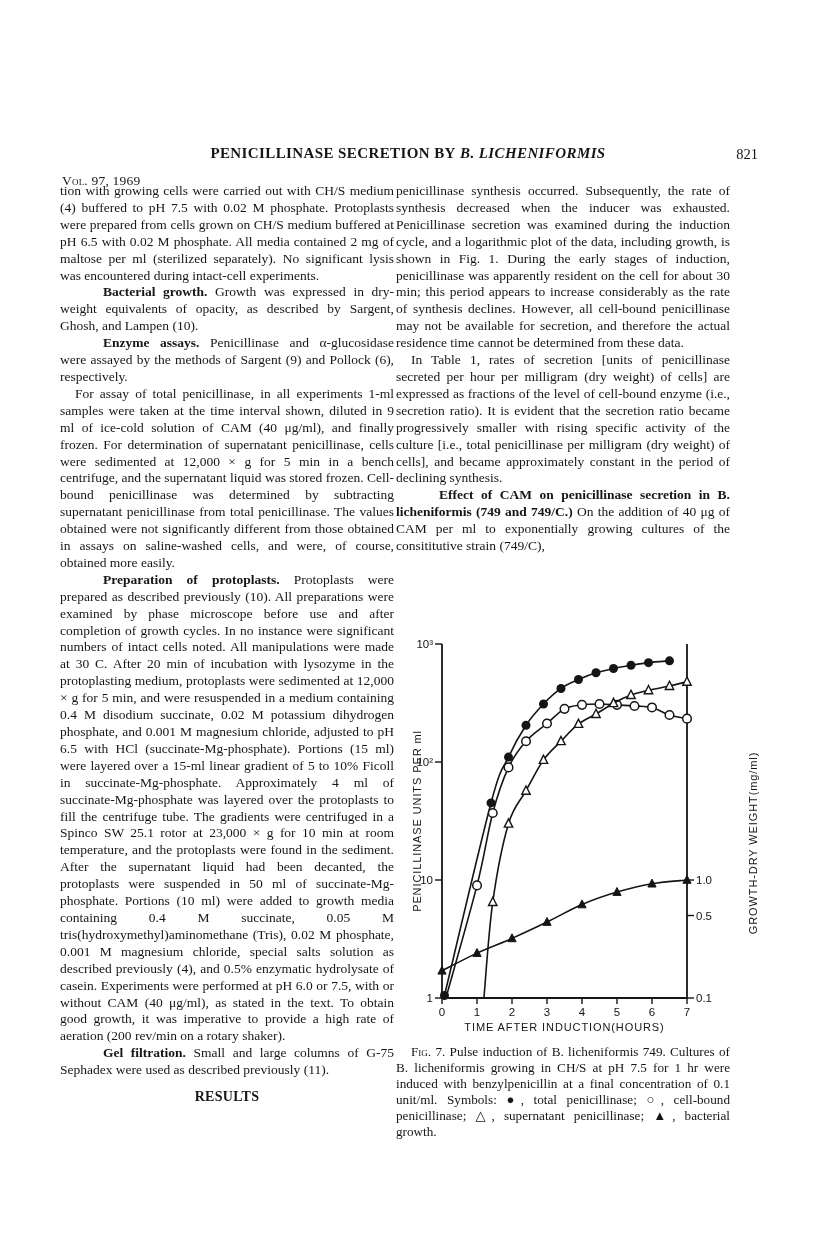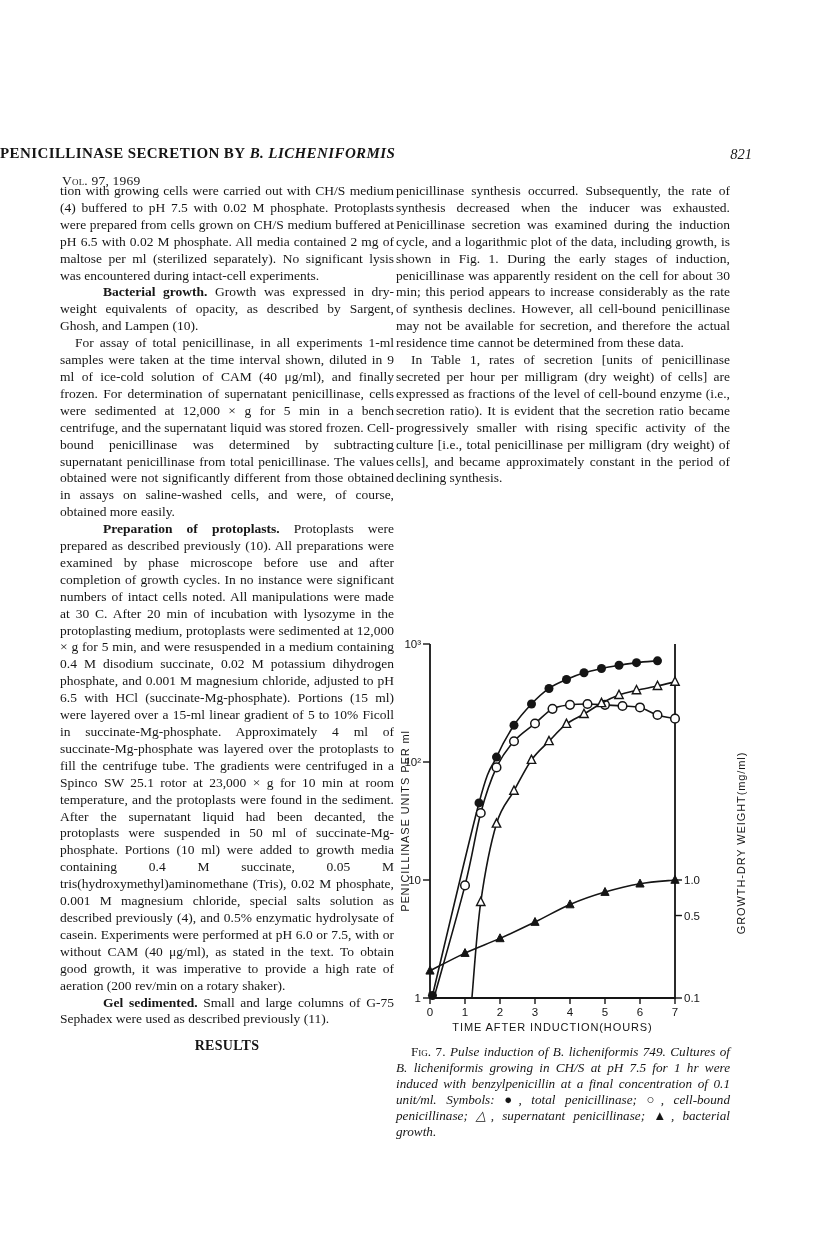--- a/index.html
+++ b/index.html
@@ -2,59 +2,61 @@
 <html><head>
 <meta charset="utf-8">
 <style>
   html,body{margin:0;padding:0;}
   body{
     width:816px;height:1246px;background:#ffffff;position:relative;
     font-family:"Liberation Serif",serif;color:#161616;
     -webkit-font-smoothing:antialiased;
   }
   .header-vol{position:absolute;left:62px;top:147px;font-size:13.5px;font-variant:small-caps;letter-spacing:.2px;margin-top:26px;}
-  .header-title{position:absolute;left:0;right:0;top:145px;font-weight:bold;font-size:15px;letter-spacing:.4px;}
+  .header-title{position:absolute;left:0;right:0;top:145px;text-align:center;font-weight:bold;font-size:15px;letter-spacing:.4px;}
   .header-title i{font-style:italic;}
-  .header-page{position:absolute;right:64px;top:146px;font-size:14.5px;font-style:italic;}
+  .header-page{position:absolute;right:58px;top:146px;font-size:14.5px;}
   .col{position:absolute;top:183px;width:334px;text-align:justify;font-size:13.5px;line-height:16.9px;}
   .col-left{left:60px;}
   .col-right{left:396px;}
   p.para{margin:0;text-indent:15px;}
   p.para.noindent{text-indent:0;font-family:Liberation Serif, serif;}
   p.para b{font-weight:bold;margin-left:28px;}
   .results-heading{text-align:center;font-weight:bold;font-size:14px;margin:10px 0 20px 0;letter-spacing:.3px;}
-  .figure{position:absolute;left:396px;top:638px;width:366px;height:402px;}
+  .figure{position:absolute;left:408px;top:638px;width:366px;height:402px;}
   .tick{font-family:"Liberation Sans",sans-serif;font-size:11.5px;fill:#151515;}
   .axlab{font-family:"Liberation Sans",sans-serif;font-size:11px;letter-spacing:.9px;fill:#151515;}
   .caption{position:absolute;left:396px;top:1044px;width:334px;text-align:justify;font-size:13.2px;line-height:15.9px;text-indent:15px;}
   .cap-label{font-style:normal;font-variant:small-caps;}
-  .cap-text{font-style:italic;}
+  .cap-text{}
 </style>
 </head>
 <body>
 
 <span class="header-vol">Vol. 97, 1969</span>
 <span class="header-title"><span>PENICILLINASE SECRETION BY</span>&nbsp;<i>B. LICHENIFORMIS</i></span>
 <span class="header-page">821</span>
 
 <div class="col col-left">
   <div>
       <p class="para noindent">tion with growing cells were carried out with CH/S medium (4) buffered to pH 7.5 with 0.02 M phosphate. Protoplasts were prepared from cells grown on CH/S medium buffered at pH 6.5 with 0.02 M phosphate. All media contained 2 mg of maltose per ml (sterilized separately). No significant lysis was encountered during intact-cell experiments.</p>
       <p class="para"><b>Bacterial growth. </b>Growth was expressed in dry-weight equivalents of opacity, as described by Sargent, Ghosh, and Lampen (10).</p>
+      <p class="para"><b>Enzyme assays. </b>Penicillinase and α-glucosidase were assayed by the methods of Sargent (9) and Pollock (6), respectively.</p>
       <p class="para">For assay of total penicillinase, in all experiments 1-ml samples were taken at the time interval shown, diluted in 9 ml of ice-cold solution of CAM (40 μg/ml), and finally frozen. For determination of supernatant penicillinase, cells were sedimented at 12,000 × g for 5 min in a bench centrifuge, and the supernatant liquid was stored frozen. Cell-bound penicillinase was determined by subtracting supernatant penicillinase from total penicillinase. The values obtained were not significantly different from those obtained in assays on saline-washed cells, and were, of course, obtained more easily.</p>
       <p class="para"><b>Preparation of protoplasts. </b>Protoplasts were prepared as described previously (10). All preparations were examined by phase microscope before use and after completion of growth cycles. In no instance were significant numbers of intact cells noted. All manipulations were made at 30 C. After 20 min of incubation with lysozyme in the protoplasting medium, protoplasts were sedimented at 12,000 × g for 5 min, and were resuspended in a medium containing 0.4 M disodium succinate, 0.02 M potassium dihydrogen phosphate, and 0.001 M magnesium chloride, adjusted to pH 6.5 with HCl (succinate-Mg-phosphate). Portions (15 ml) were layered over a 15-ml linear gradient of 5 to 10% Ficoll in succinate-Mg-phosphate. Approximately 4 ml of succinate-Mg-phosphate was layered over the protoplasts to fill the centrifuge tube. The gradients were centrifuged in a Spinco SW 25.1 rotor at 23,000 × g for 10 min at room temperature, and the protoplasts were found in the sediment. After the supernatant liquid had been decanted, the protoplasts were suspended in 50 ml of succinate-Mg-phosphate. Portions (10 ml) were added to growth media containing 0.4 M succinate, 0.05 M tris(hydroxymethyl)aminomethane (Tris), 0.02 M phosphate, 0.001 M magnesium chloride, special salts solution as described previously (4), and 0.5% enzymatic hydrolysate of casein. Experiments were performed at pH 6.0 or 7.5, with or without CAM (40 μg/ml), as stated in the text. To obtain good growth, it was imperative to provide a high rate of aeration (200 rev/min on a rotary shaker).</p>
-      <p class="para"><b>Gel sedimented. </b>Small and large columns of G-75 Sephadex were used as described previously (11).</p>
+      <p class="para"><b>Gel filtration. </b>Small and large columns of G-75 Sephadex were used as described previously (11).</p>
     </div>
   <h3 class="results-heading">RESULTS</h3>
 </div>
 
 <div class="col col-right">
   <div>
       <p class="para noindent">penicillinase synthesis occurred. Subsequently, the rate of synthesis decreased when the inducer was exhausted. Penicillinase secretion was examined during the induction cycle, and a logarithmic plot of the data, including growth, is shown in Fig. 1. During the early stages of induction, penicillinase was apparently resident on the cell for about 30 min; this period appears to increase considerably as the rate of synthesis declines. However, all cell-bound penicillinase may not be available for secretion, and therefore the actual residence time cannot be determined from these data.</p>
       <p class="para">In Table 1, rates of secretion [units of penicillinase secreted per hour per milligram (dry weight) of cells] are expressed as fractions of the level of cell-bound enzyme (i.e., secretion ratio). It is evident that the secretion ratio became progressively smaller with rising specific activity of the culture [i.e., total penicillinase per milligram (dry weight) of cells], and became approximately constant in the period of declining synthesis.</p>
+      <p class="para"><b>Effect of CAM on penicillinase secretion in B. licheniformis (749 and 749/C.) </b>On the addition of 40 μg of CAM per ml to exponentially growing cultures of the consititutive strain (749/C),</p>
     </div>
 </div>
 
 <div class="figure" id="chart"><svg viewBox="0 0 366 402" width="366" height="402">
       <defs>
         <clipPath id="pc">
           <rect x="34.7" y="2" width="244.3" height="357"></rect>
         </clipPath>
       </defs>
       <path d="M 34 6 L 34 360 L 279 360 L 279 6" fill="none" stroke="#151515" stroke-width="1.8"></path>

